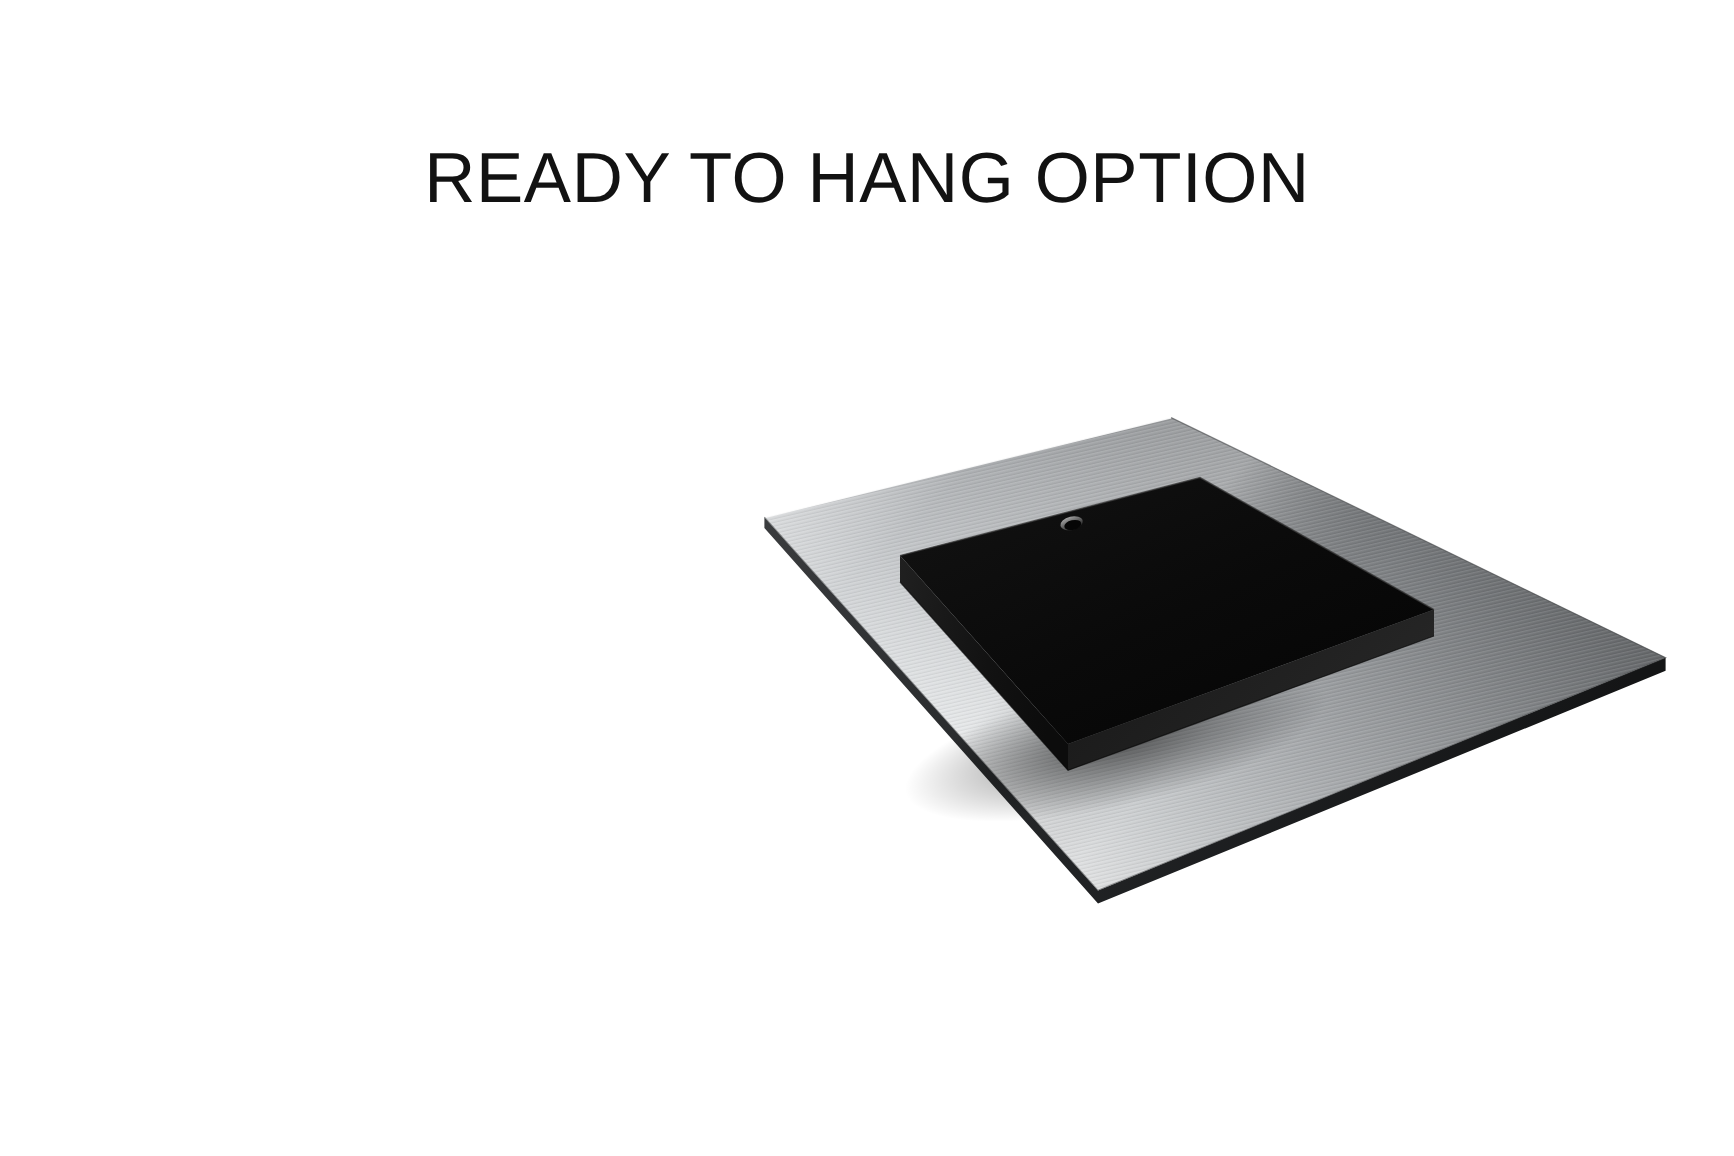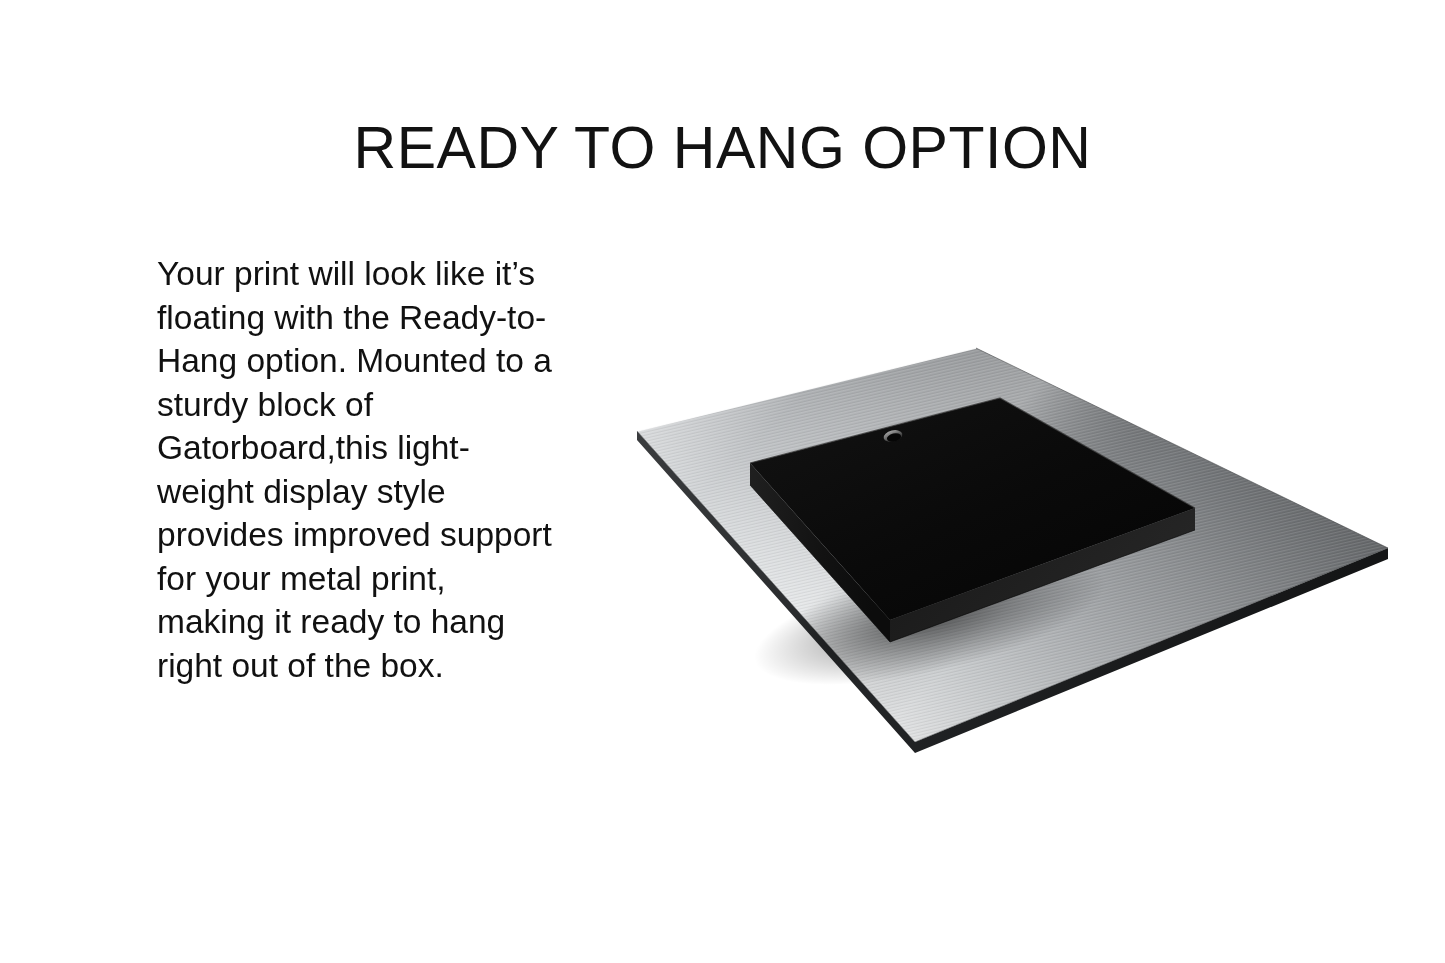--- a/index.html
+++ b/index.html
@@ -61,21 +61,20 @@
     height: 460px;
   }
 </style>
 </head>
 <body>
 
 <div id="slide">
 
   <h1 id="slide-title">READY TO HANG OPTION</h1>
 
-  <div id="body-copy">Your print will look like it’s floating with the Ready-to-Hang option. Mounted to a sturdy block of Gatorboard,this light-weight display style provides improved support for your metal print, making it ready to hang right out of the box.</div>
 
   <div id="product-figure">
     <svg viewBox="0 0 820 460" xmlns="http://www.w3.org/2000/svg">
       <defs>
 
         <linearGradient id="metalTop" x1="0.06" y1="0.92" x2="0.95" y2="0.06">
           <stop offset="0" stop-color="#ffffff"></stop>
           <stop offset="0.12" stop-color="#f4f5f6"></stop>
           <stop offset="0.26" stop-color="#d8dbdd"></stop>
           <stop offset="0.42" stop-color="#babdc0"></stop>

